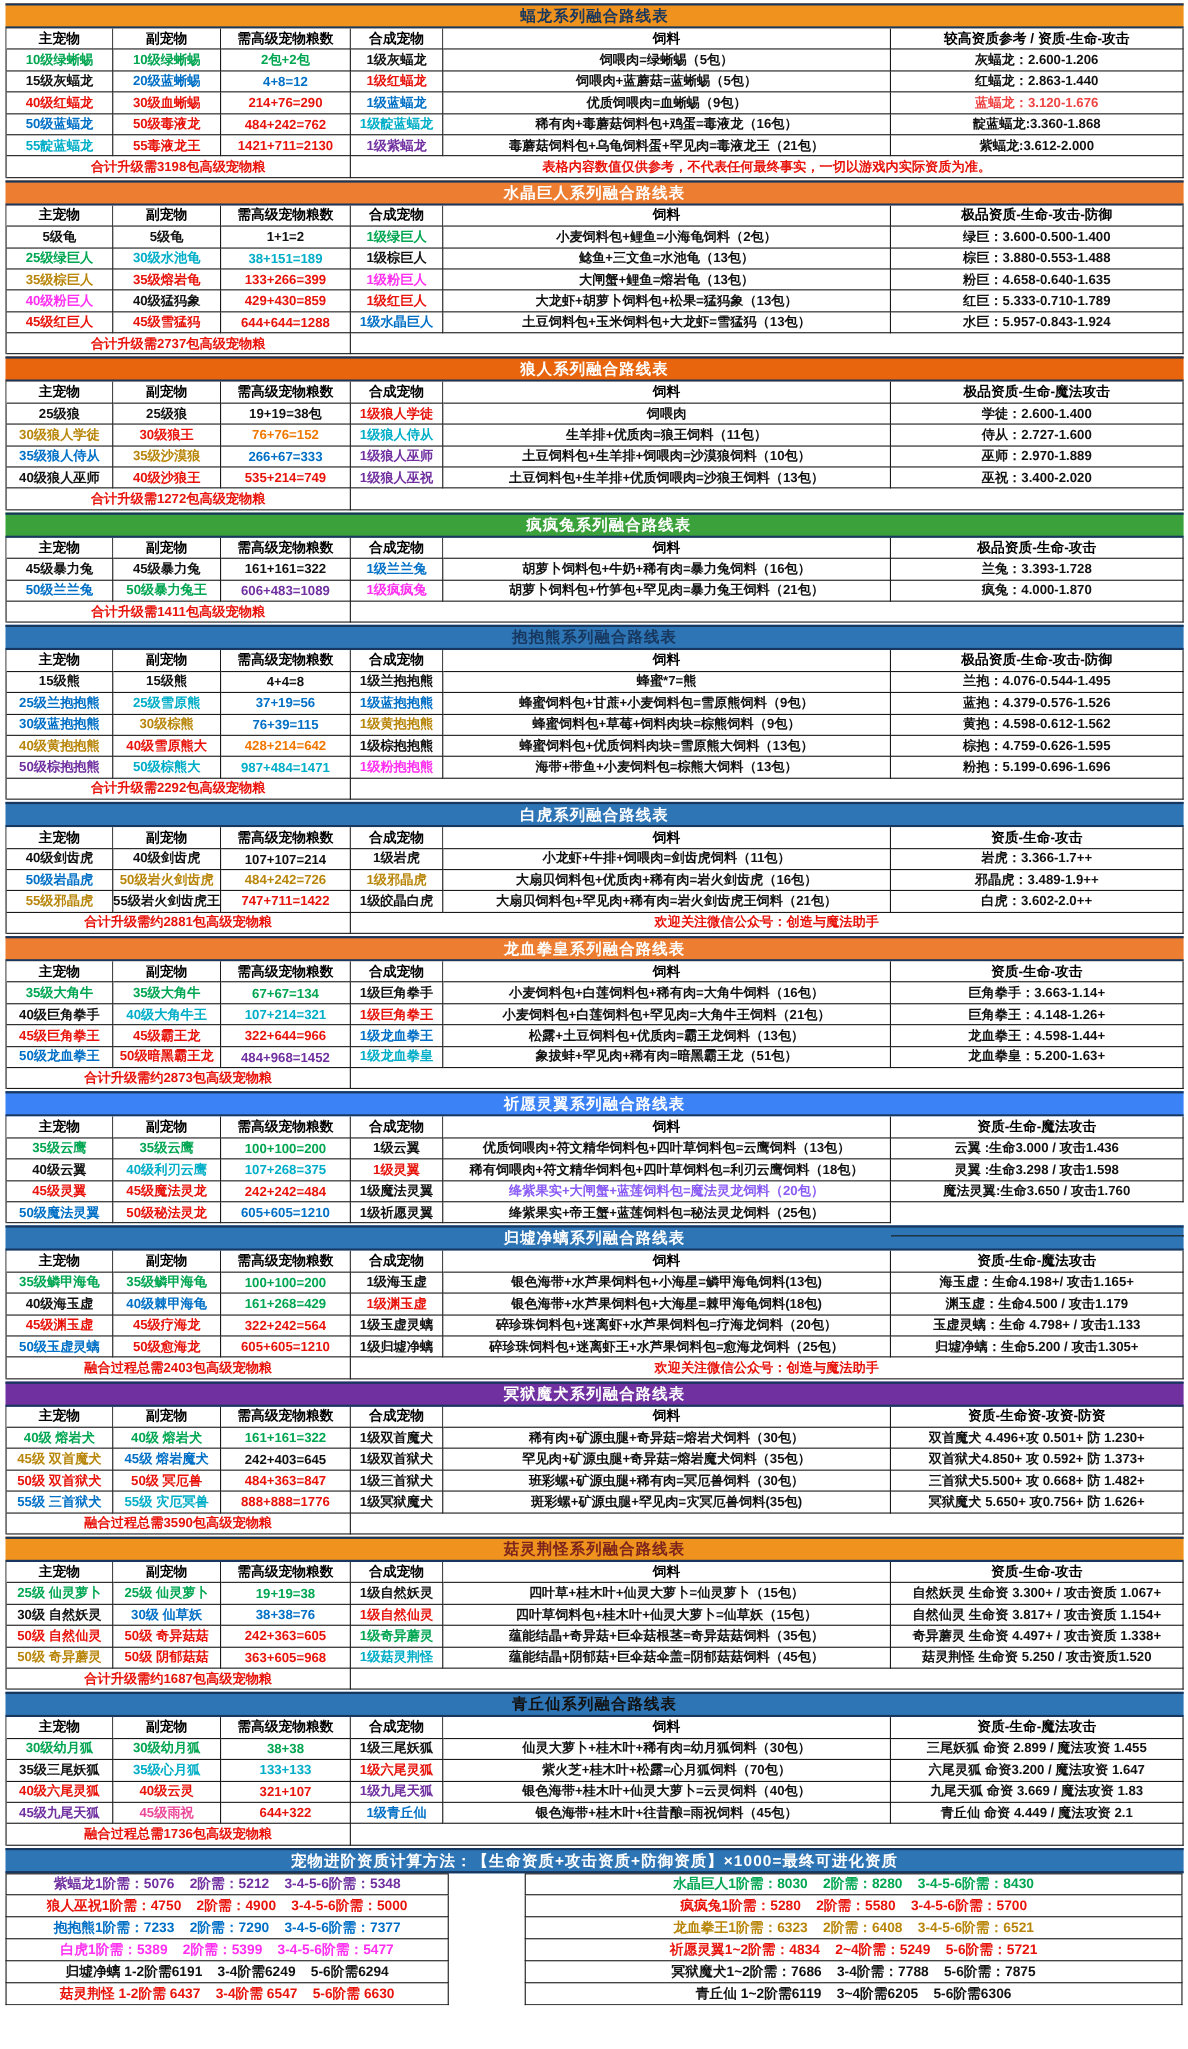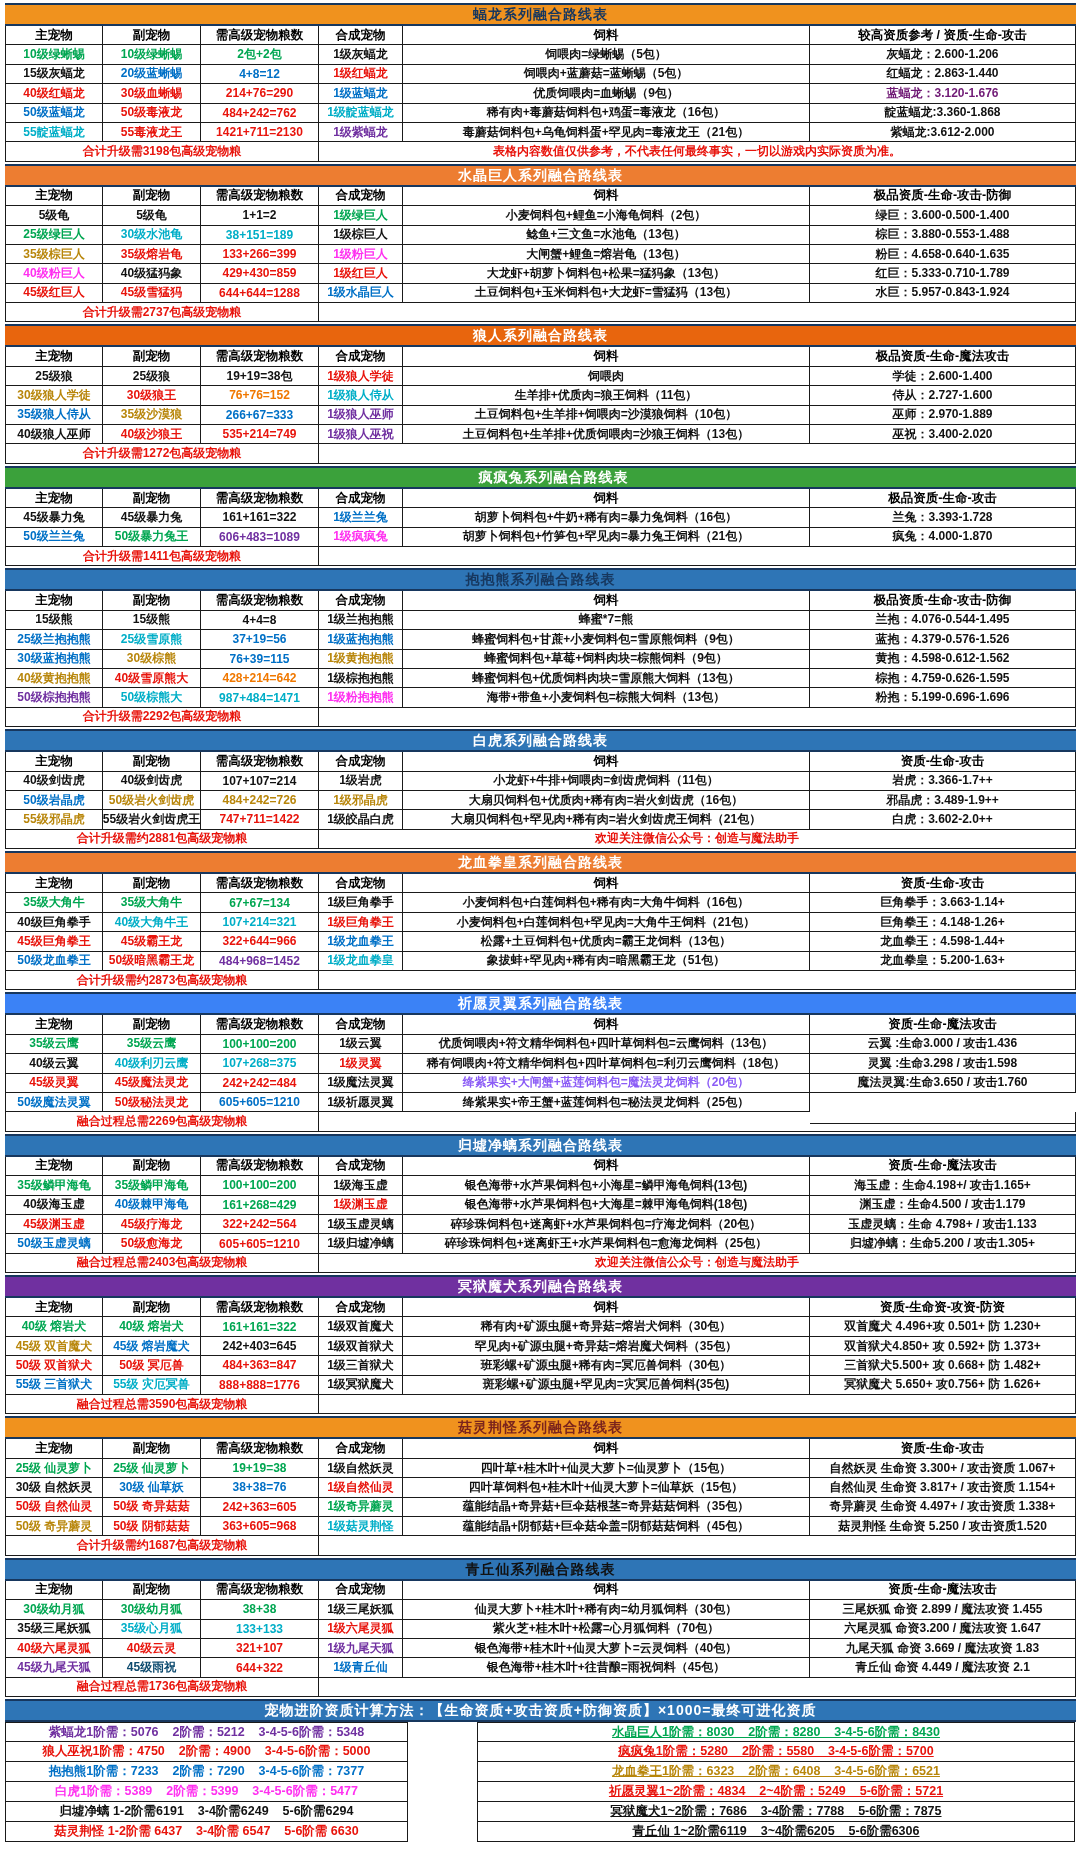--- a/index.html
+++ b/index.html
@@ -23,21 +23,21 @@
   .ftB{width:757px;color:#E8140C;}
   .calc-wrap{margin-top:0;}
   .calc-row{display:flex;height:20px;font-size:12.5px;}
   .calcL,.calcR{
     box-sizing:border-box;display:flex;align-items:center;justify-content:center;
     border:1px solid #1a1a1a;border-top:none;white-space:pre;overflow:hidden;
   }
   .calc-row:first-child .calcL,.calc-row:first-child .calcR{border-top:1px solid #1a1a1a;}
   .calcL{width:403px;}
   .calcG{width:69px;}
-  .calcR{width:598px;text-decoration:underline;}
+  .calcR{width:598px;}
 </style>
 </head>
 <body>
 
 <div id="page">
   <div id="tables">
       <div class="banner" style="background: rgb(240, 146, 30); color: rgb(23, 55, 94);">蝠龙系列融合路线表</div>
       <div class="tbl">
         <div class="row hd">
           <div class="cell c0">主宠物</div>
@@ -62,21 +62,21 @@
           <div class="cell c3" style="color: rgb(232, 20, 12);">1级红蝠龙</div>
           <div class="cell c4" style="color: rgb(17, 17, 17);">饲喂肉+蓝蘑菇=蓝蜥蜴（5包）</div>
           <div class="cell c5" style="color: rgb(17, 17, 17);">红蝠龙：2.863-1.440</div>
         </div>
         <div class="row">
           <div class="cell c0" style="color: rgb(232, 20, 12);">40级红蝠龙</div>
           <div class="cell c1" style="color: rgb(232, 20, 12);">30级血蜥蜴</div>
           <div class="cell c2" style="color: rgb(232, 20, 12);">214+76=290</div>
           <div class="cell c3" style="color: rgb(0, 112, 198);">1级蓝蝠龙</div>
           <div class="cell c4" style="color: rgb(17, 17, 17);">优质饲喂肉=血蜥蜴（9包）</div>
-          <div class="cell c5" style="color: #701a75;">蓝蝠龙：3.120-1.676</div>
+          <div class="cell c5" style="color: #ef4444;">蓝蝠龙：3.120-1.676</div>
         </div>
         <div class="row">
           <div class="cell c0" style="color: rgb(0, 112, 198);">50级蓝蝠龙</div>
           <div class="cell c1" style="color: rgb(232, 20, 12);">50级毒液龙</div>
           <div class="cell c2" style="color: rgb(232, 20, 12);">484+242=762</div>
           <div class="cell c3" style="color: rgb(0, 174, 199);">1级靛蓝蝠龙</div>
           <div class="cell c4" style="color: rgb(17, 17, 17);">稀有肉+毒蘑菇饲料包+鸡蛋=毒液龙（16包）</div>
           <div class="cell c5" style="color: rgb(17, 17, 17);">靛蓝蝠龙:3.360-1.868</div>
         </div>
         <div class="row">
@@ -401,24 +401,20 @@
           <div class="cell c5" style="color: rgb(17, 17, 17);">魔法灵翼:生命3.650 / 攻击1.760</div>
         </div>
         <div class="row">
           <div class="cell c0" style="color: rgb(0, 112, 198);">50级魔法灵翼</div>
           <div class="cell c1" style="color: rgb(232, 20, 12);">50级秘法灵龙</div>
           <div class="cell c2" style="color: rgb(0, 112, 198);">605+605=1210</div>
           <div class="cell c3" style="color: rgb(17, 17, 17);">1级祈愿灵翼</div>
           <div class="cell c4" style="color: rgb(17, 17, 17);">绛紫果实+帝王蟹+蓝莲饲料包=秘法灵龙饲料（25包）</div>
           <div class="cell c5" style="color: #0f766e; margin-top: 30px;">祈愿灵翼: 生命4.138 / 攻击1.976</div>
         </div>
-        <div class="row">
-          <div class="cell ftA">融合过程总需2269包高级宠物粮</div>
-          <div class="cell ftB"></div>
-        </div>
       </div>
       <div class="banner" style="background: rgb(46, 117, 182); color: rgb(255, 255, 255);">归墟净螭系列融合路线表</div>
       <div class="tbl">
         <div class="row hd">
           <div class="cell c0">主宠物</div>
           <div class="cell c1">副宠物</div>
           <div class="cell c2">需高级宠物粮数</div>
           <div class="cell c3">合成宠物</div>
           <div class="cell c4">饲料</div>
           <div class="cell c5">资质-生命-魔法攻击</div>
@@ -583,21 +579,21 @@
         <div class="row">
           <div class="cell c0" style="color: rgb(232, 20, 12);">40级六尾灵狐</div>
           <div class="cell c1" style="color: rgb(232, 20, 12);">40级云灵</div>
           <div class="cell c2" style="color: rgb(232, 20, 12);">321+107</div>
           <div class="cell c3" style="color: rgb(112, 48, 160);">1级九尾天狐</div>
           <div class="cell c4" style="color: rgb(17, 17, 17);">银色海带+桂木叶+仙灵大萝卜=云灵饲料（40包）</div>
           <div class="cell c5" style="color: rgb(17, 17, 17);">九尾天狐 命资 3.669 / 魔法攻资 1.83</div>
         </div>
         <div class="row">
           <div class="cell c0" style="color: rgb(112, 48, 160);">45级九尾天狐</div>
-          <div class="cell c1" style="color: #0c4a6e;">45级雨祝</div>
+          <div class="cell c1" style="color: #ec4899;">45级雨祝</div>
           <div class="cell c2" style="color: rgb(232, 20, 12);">644+322</div>
           <div class="cell c3" style="color: rgb(0, 112, 198);">1级青丘仙</div>
           <div class="cell c4" style="color: rgb(17, 17, 17);">银色海带+桂木叶+往昔酿=雨祝饲料（45包）</div>
           <div class="cell c5" style="color: rgb(17, 17, 17);">青丘仙 命资 4.449 / 魔法攻资 2.1</div>
         </div>
         <div class="row">
           <div class="cell ftA">融合过程总需1736包高级宠物粮</div>
           <div class="cell ftB"></div>
         </div>
       </div>

